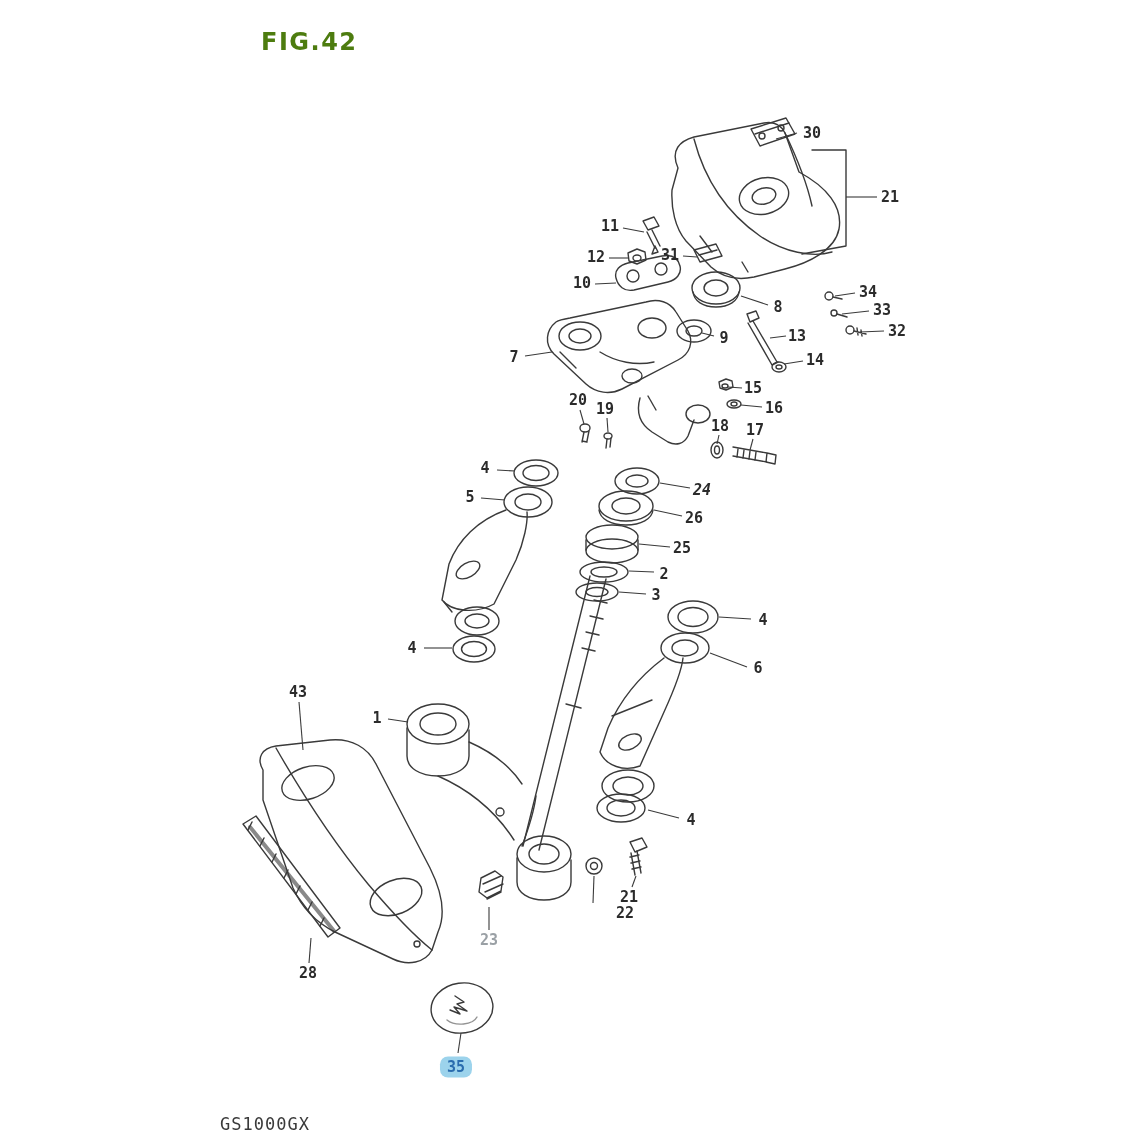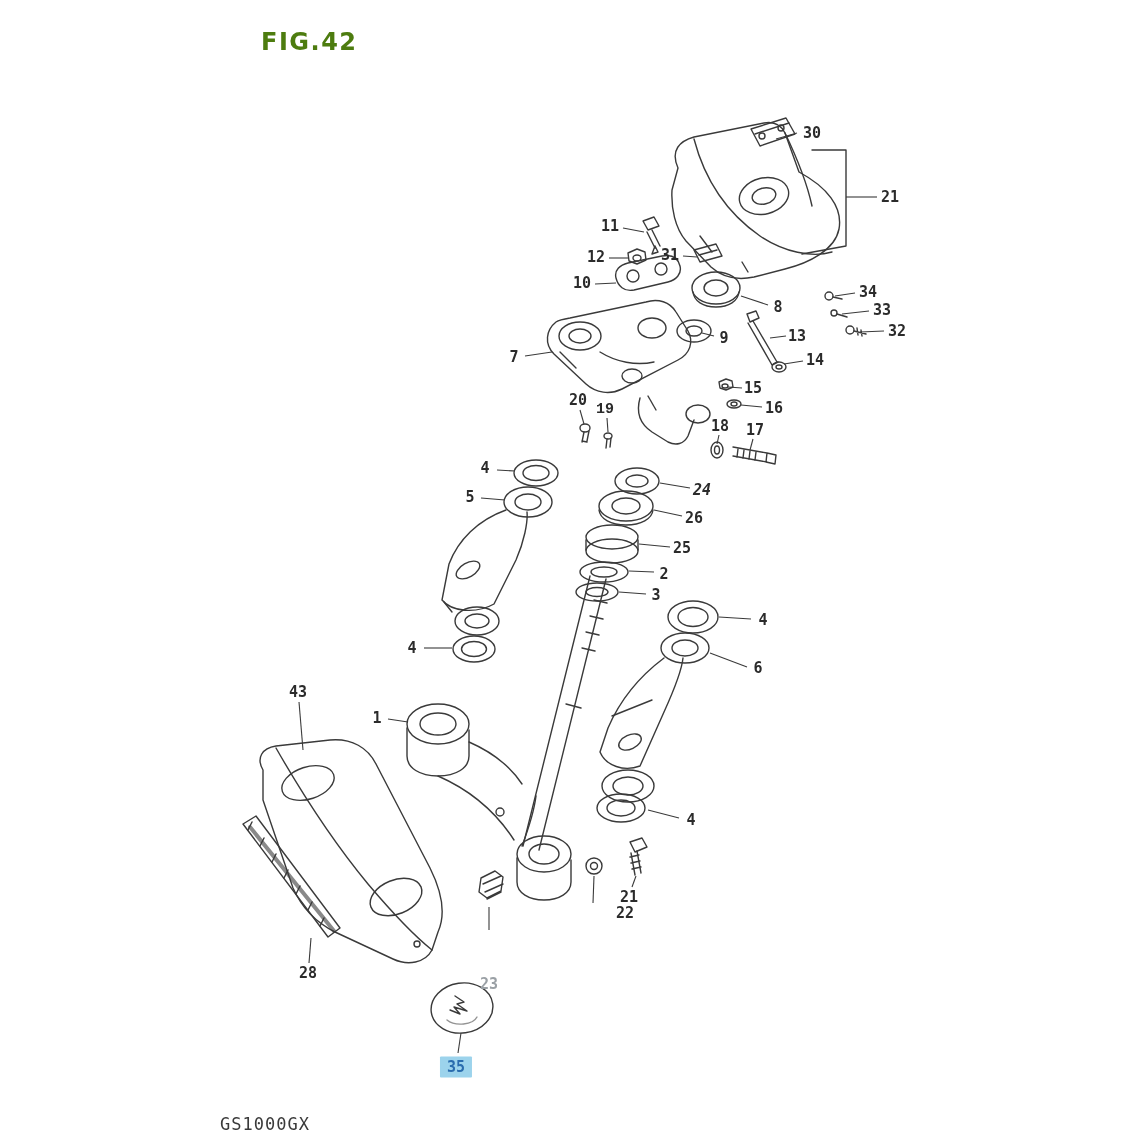--- a/index.html
+++ b/index.html
@@ -47,21 +47,21 @@
     font-size: 15px;
     font-weight: bold;
     color: #2b2b2b;
     line-height: 1;
     white-space: nowrap;
     cursor: default;
   }
   .callout.faded { color: #9aa0a5; }
   .callout.highlight {
     padding: 3px 7px;
-    border-radius: 1px;
+    border-radius: 8px;
   }
 </style>
 </head>
 <body>
 
 <div class="page">
 
   <div class="fig-title">FIG.42</div>
 
   <svg class="art" width="1146" height="1146" viewBox="0 0 1146 1146" xmlns="http://www.w3.org/2000/svg">
@@ -341,38 +341,38 @@
       <span class="callout" style="left: 868px; top: 292px;">34</span>
       <span class="callout" style="left: 882px; top: 310px;">33</span>
       <span class="callout" style="left: 897px; top: 331px;">32</span>
       <span class="callout" style="left: 724px; top: 338px;">9</span>
       <span class="callout" style="left: 797px; top: 336px;">13</span>
       <span class="callout" style="left: 514px; top: 357px;">7</span>
       <span class="callout" style="left: 815px; top: 360px;">14</span>
       <span class="callout" style="left: 753px; top: 388px;">15</span>
       <span class="callout" style="left: 774px; top: 408px;">16</span>
       <span class="callout" style="left: 578px; top: 400px;">20</span>
-      <span class="callout" style="left: 605px; top: 409px; font-family: Liberation Mono, monospace;">19</span>
+      <span class="callout" style="left: 605px; top: 409px;">19</span>
       <span class="callout" style="left: 720px; top: 426px;">18</span>
       <span class="callout" style="left: 755px; top: 430px;">17</span>
       <span class="callout" style="left: 702px; top: 490px; font-style: italic;">24</span>
       <span class="callout" style="left: 694px; top: 518px;">26</span>
       <span class="callout" style="left: 682px; top: 548px;">25</span>
       <span class="callout" style="left: 664px; top: 574px;">2</span>
       <span class="callout" style="left: 656px; top: 595px;">3</span>
       <span class="callout" style="left: 485px; top: 468px;">4</span>
       <span class="callout" style="left: 470px; top: 497px;">5</span>
       <span class="callout" style="left: 763px; top: 620px;">4</span>
       <span class="callout" style="left: 758px; top: 668px;">6</span>
       <span class="callout" style="left: 412px; top: 648px;">4</span>
       <span class="callout" style="left: 298px; top: 692px;">43</span>
       <span class="callout" style="left: 377px; top: 718px;">1</span>
       <span class="callout" style="left: 691px; top: 820px;">4</span>
       <span class="callout" style="left: 629px; top: 897px;">21</span>
       <span class="callout" style="left: 625px; top: 913px;">22</span>
-      <span class="callout faded" style="left: 489px; top: 984px;">23</span>
+      <span class="callout faded" style="left: 489px; top: 940px;">23</span>
       <span class="callout" style="left: 308px; top: 973px;">28</span>
       <span class="callout highlight" style="left: 456px; top: 1067px; background: rgb(156, 211, 236); color: rgb(42, 108, 174);">35</span>
     </div>
 
   <div class="model-code">GS1000GX</div>
 
 </div>
 
 </body></html>

